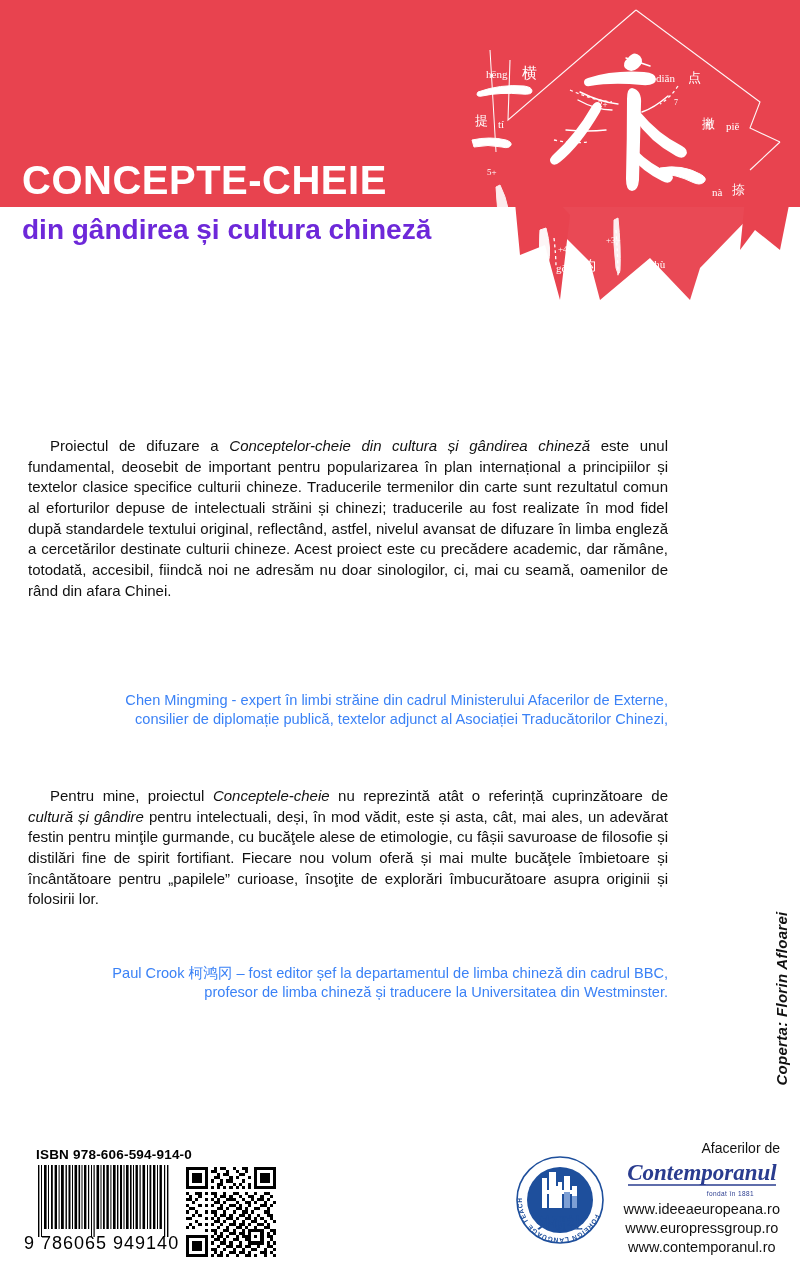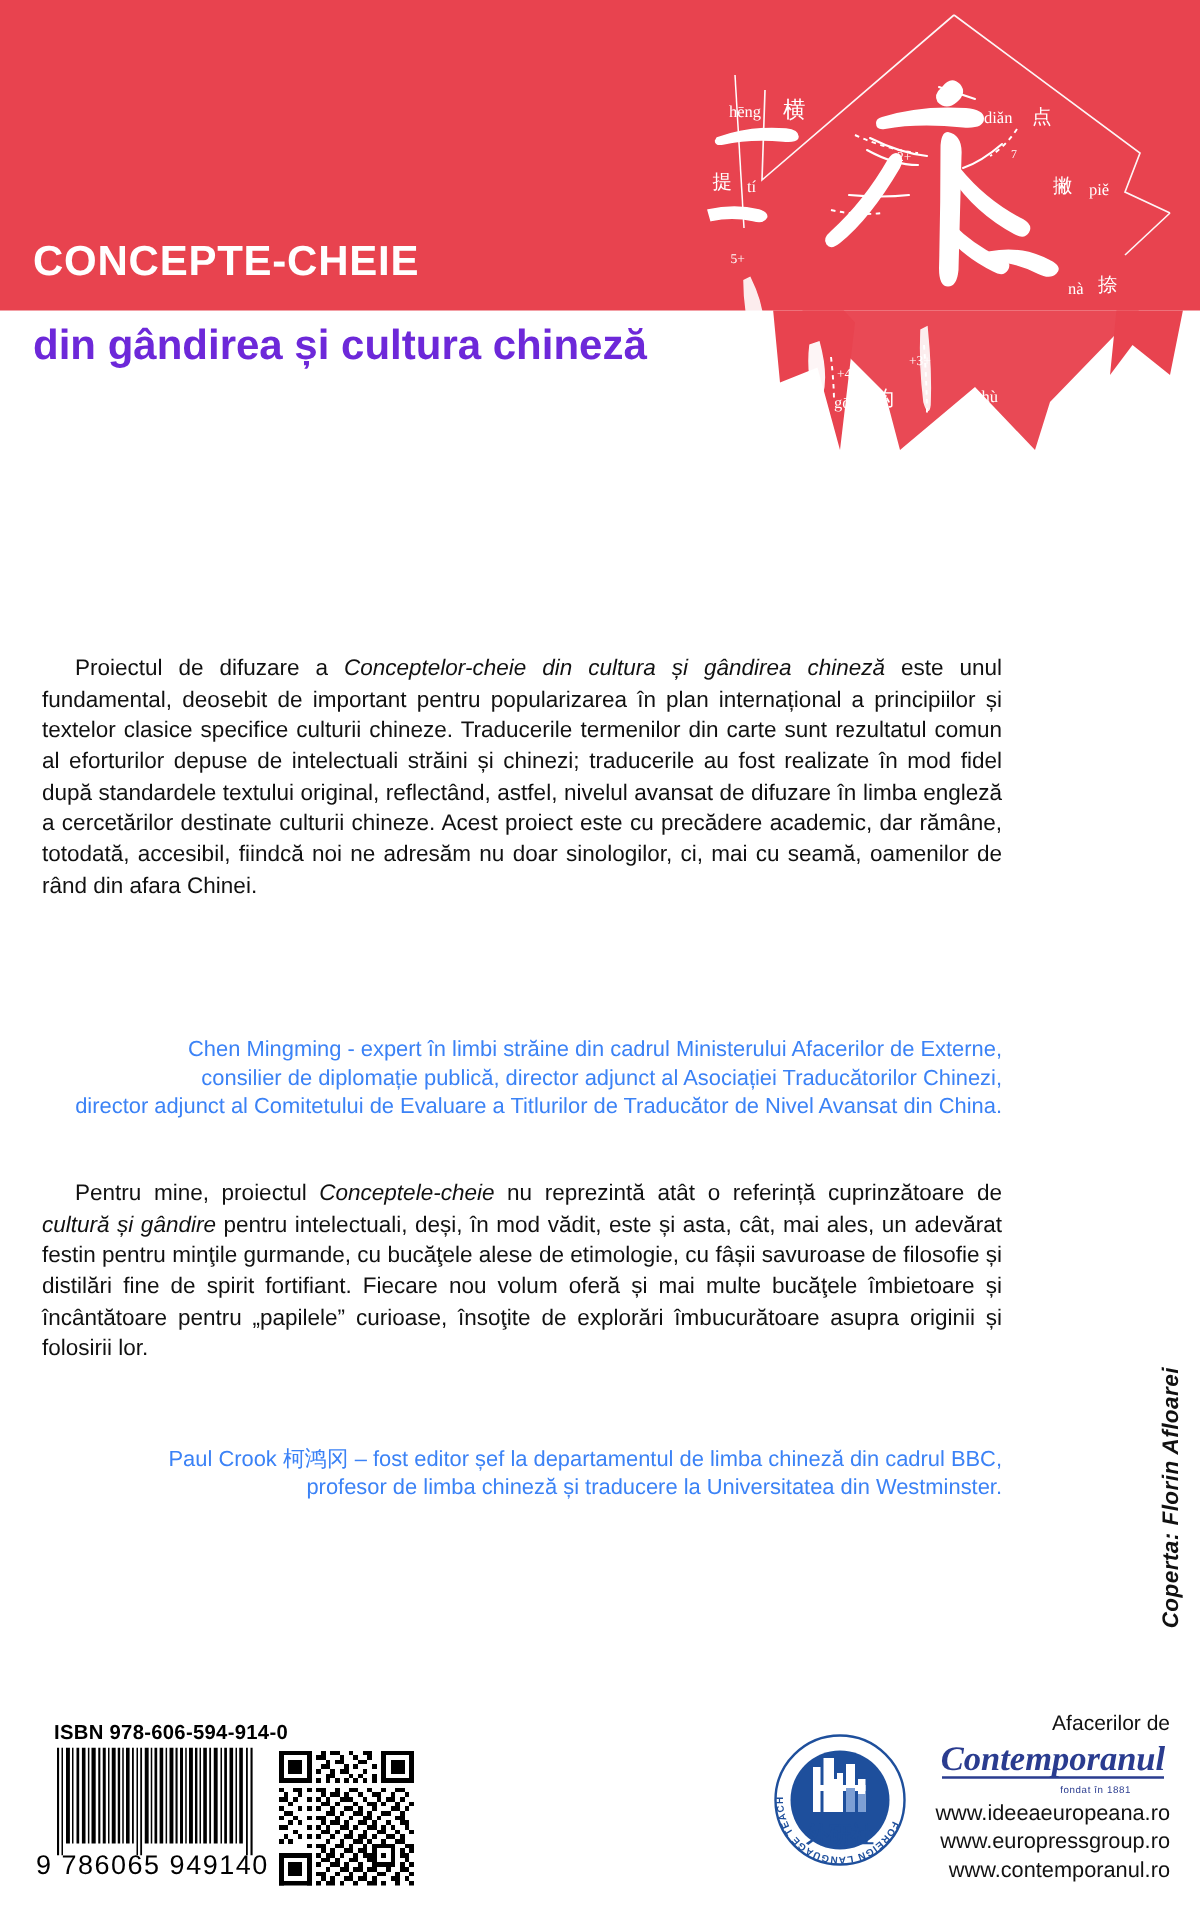--- a/index.html
+++ b/index.html
@@ -31,21 +31,21 @@
     width: 350px; height: 320px;
     overflow: hidden;
     pointer-events: none;
   }
   #stroke-art svg { display:block; }
 
   
   #title-main {
     position: absolute;
     left: 22px; top: 160px;
-    font-size: 28px;
+    font-size: 40px;
     font-weight: bold;
     letter-spacing: 0.5px;
     color: #ffffff;
     line-height: 1;
     white-space: nowrap;
   }
   #title-sub {
     position: absolute;
     left: 22px; top: 216px;
     font-size: 28px;
@@ -160,21 +160,21 @@
     position: absolute;
     right: 46px; top: 1190px;
     font-size: 6.5px;
     color: #2a3c8f;
     letter-spacing: 0.4px;
     white-space: nowrap;
   }
   #website-list {
     position: absolute;
     right: 20px; top: 1200px;
-    text-align: right;
+    text-align: center;
     font-size: 14.5px;
     line-height: 1.32;
     color: #111;
     white-space: nowrap;
   }
 </style>
 </head>
 <body>
 
 <div id="cover-top"></div>
@@ -267,22 +267,21 @@
 <div id="title-main">CONCEPTE-CHEIE</div>
 <div id="title-sub">din gândirea și cultura chineză</div>
 
 <div class="blurb" id="blurb-1">
   <p>
     <span>Proiectul de difuzare a </span><i>Conceptelor-cheie din cultura și gândirea chineză</i><span> este unul fundamental, deosebit de important pentru popularizarea în plan internațional a principiilor și textelor clasice specifice culturii chineze. Traducerile termenilor din carte sunt rezultatul comun al eforturilor depuse de intelectuali străini și chinezi; traducerile au fost realizate în mod fidel după standardele textului original, reflectând, astfel, nivelul avansat de difuzare în limba engleză a cercetărilor destinate culturii chineze. Acest proiect este cu precădere academic, dar rămâne, totodată, accesibil, fiindcă noi ne adresăm nu doar sinologilor, ci, mai cu seamă, oamenilor de rând din afara Chinei.</span>
   </p>
 </div>
 <div class="attribution" id="attrib-1">
   <div>Chen Mingming - expert în limbi străine din cadrul Ministerului Afacerilor de Externe,</div>
-  <div>consilier de diplomație publică, director adjunct al Asociației Traducătorilor Chinezi,</div>
-  <div>director adjunct al Comitetului de Evaluare a Titlurilor de Traducător de Nivel Avansat din China.</div>
+  <div>consilier de diplomație publică, textelor adjunct al Asociației Traducătorilor Chinezi,</div>
 </div>
 
 <div class="blurb" id="blurb-2">
   <p>
     <span>Pentru mine, proiectul </span><i>Conceptele-cheie</i><span> nu reprezintă atât o referință cuprinzătoare de </span><i>cultură și gândire</i><span> pentru intelectuali, deși, în mod vădit, este și asta, cât, mai ales, un adevărat festin pentru minţile gurmande, cu bucăţele alese de etimologie, cu fâșii savuroase de filosofie și distilări fine de spirit fortifiant. Fiecare nou volum oferă și mai multe bucăţele îmbietoare și încântătoare pentru „papilele” curioase, însoţite de explorări îmbucurătoare asupra originii și folosirii lor.</span>
   </p>
 </div>
 <div class="attribution" id="attrib-2">
   <div>Paul Crook 柯鸿冈 – fost editor șef la departamentul de limba chineză din cadrul BBC,</div>
   <div>profesor de limba chineză și traducere la Universitatea din Westminster.</div>

